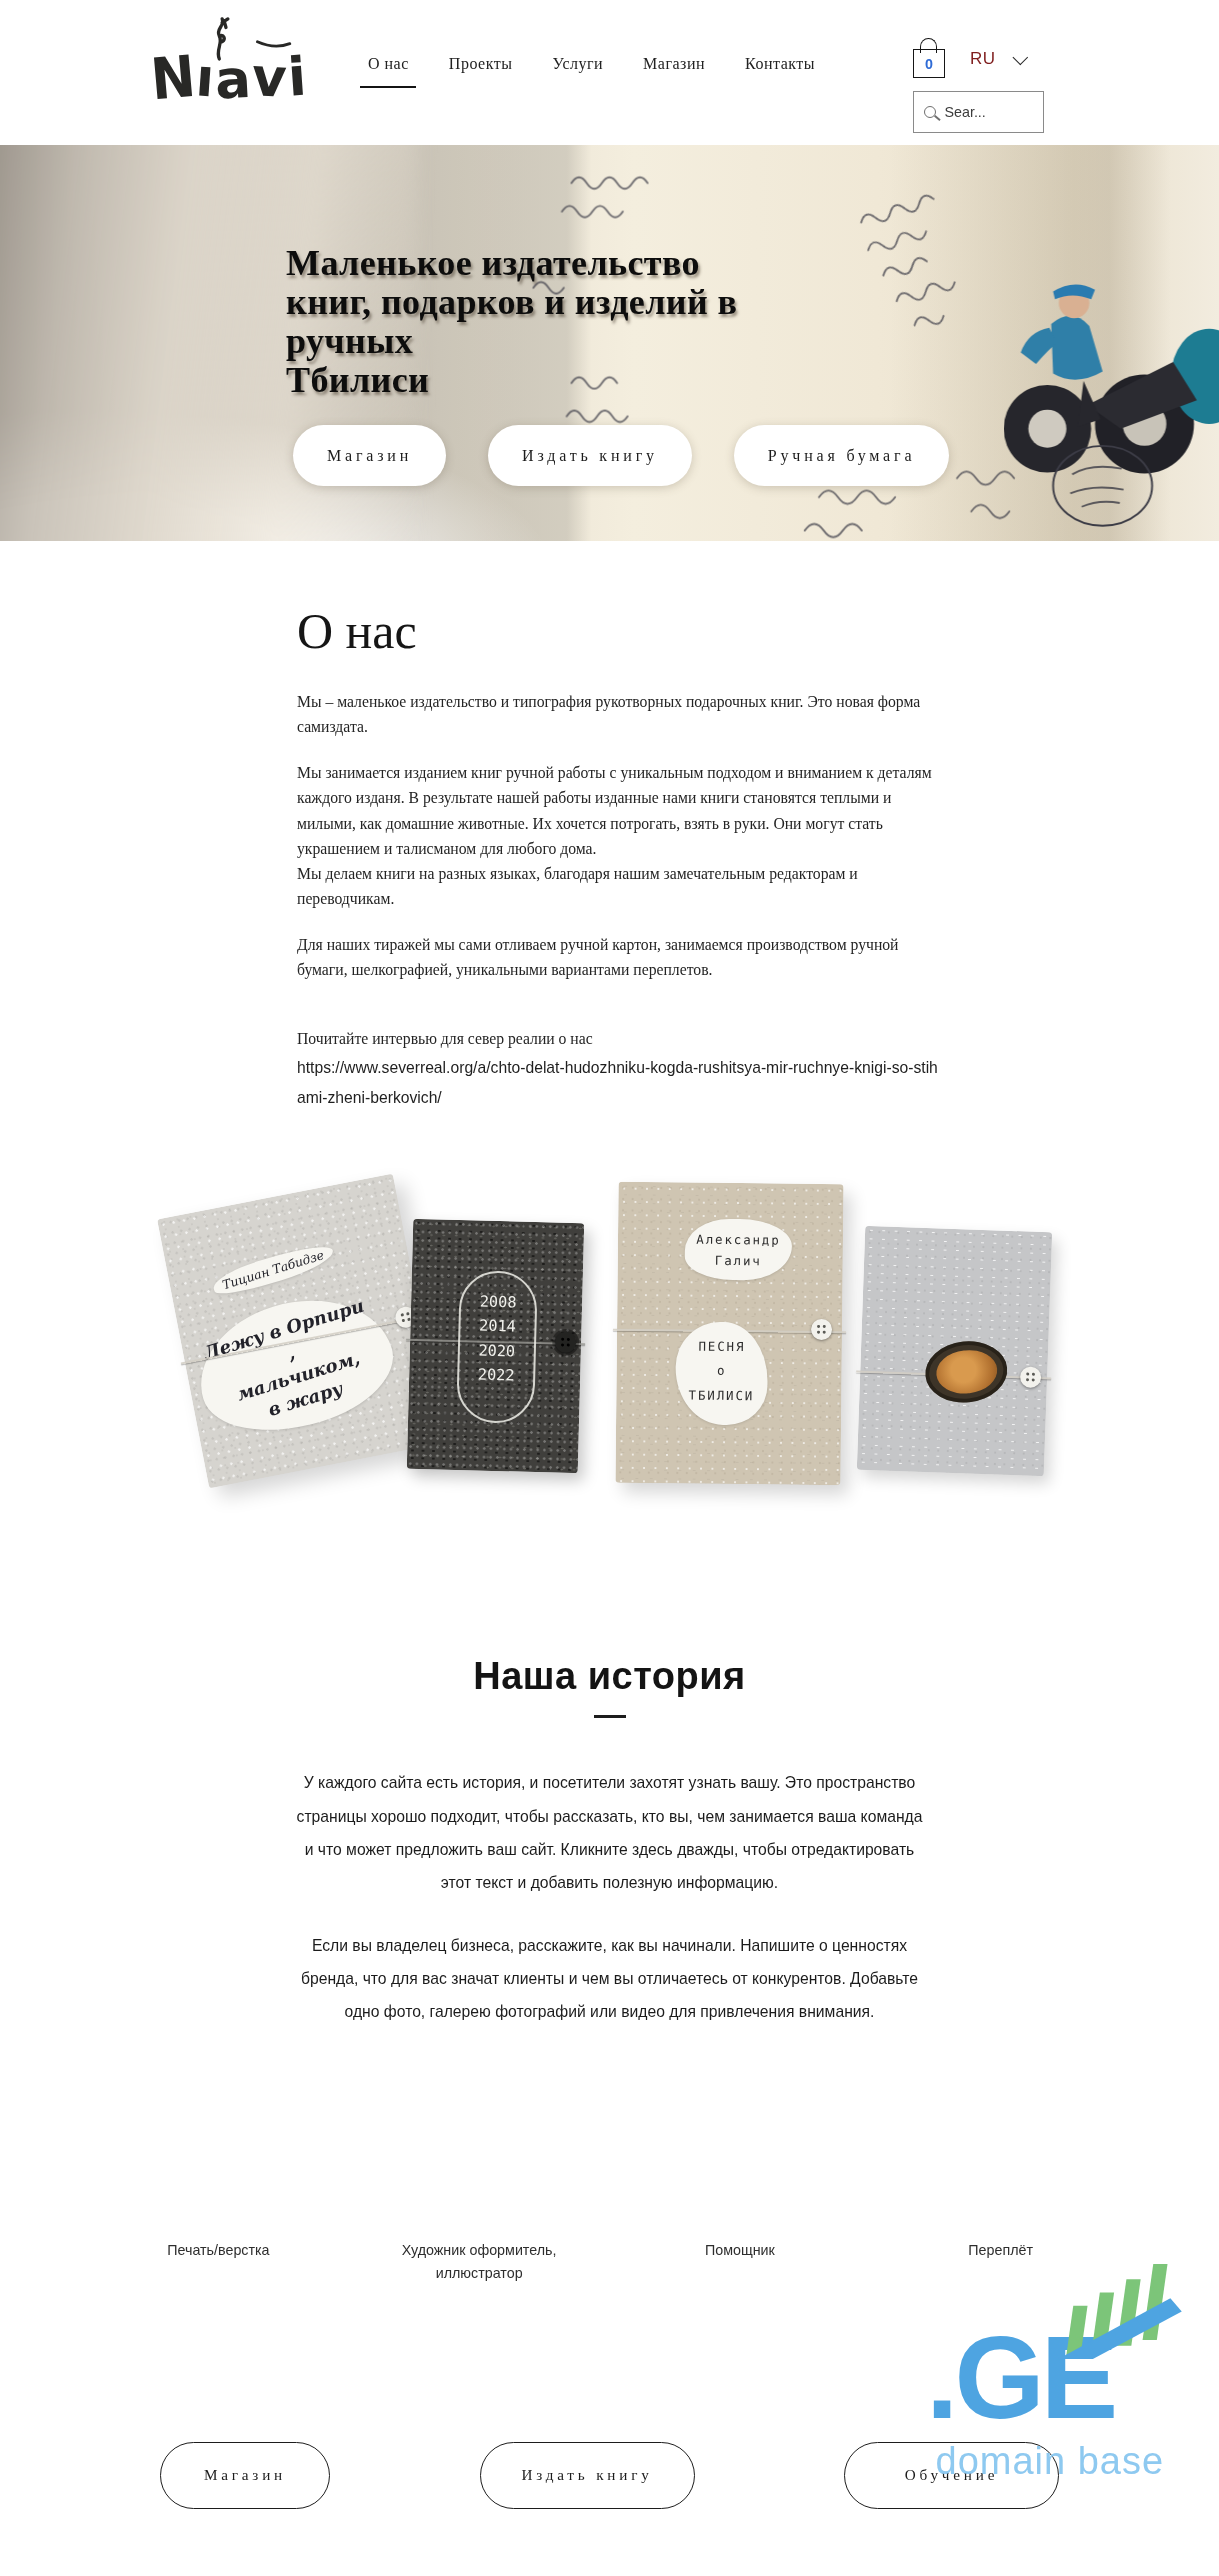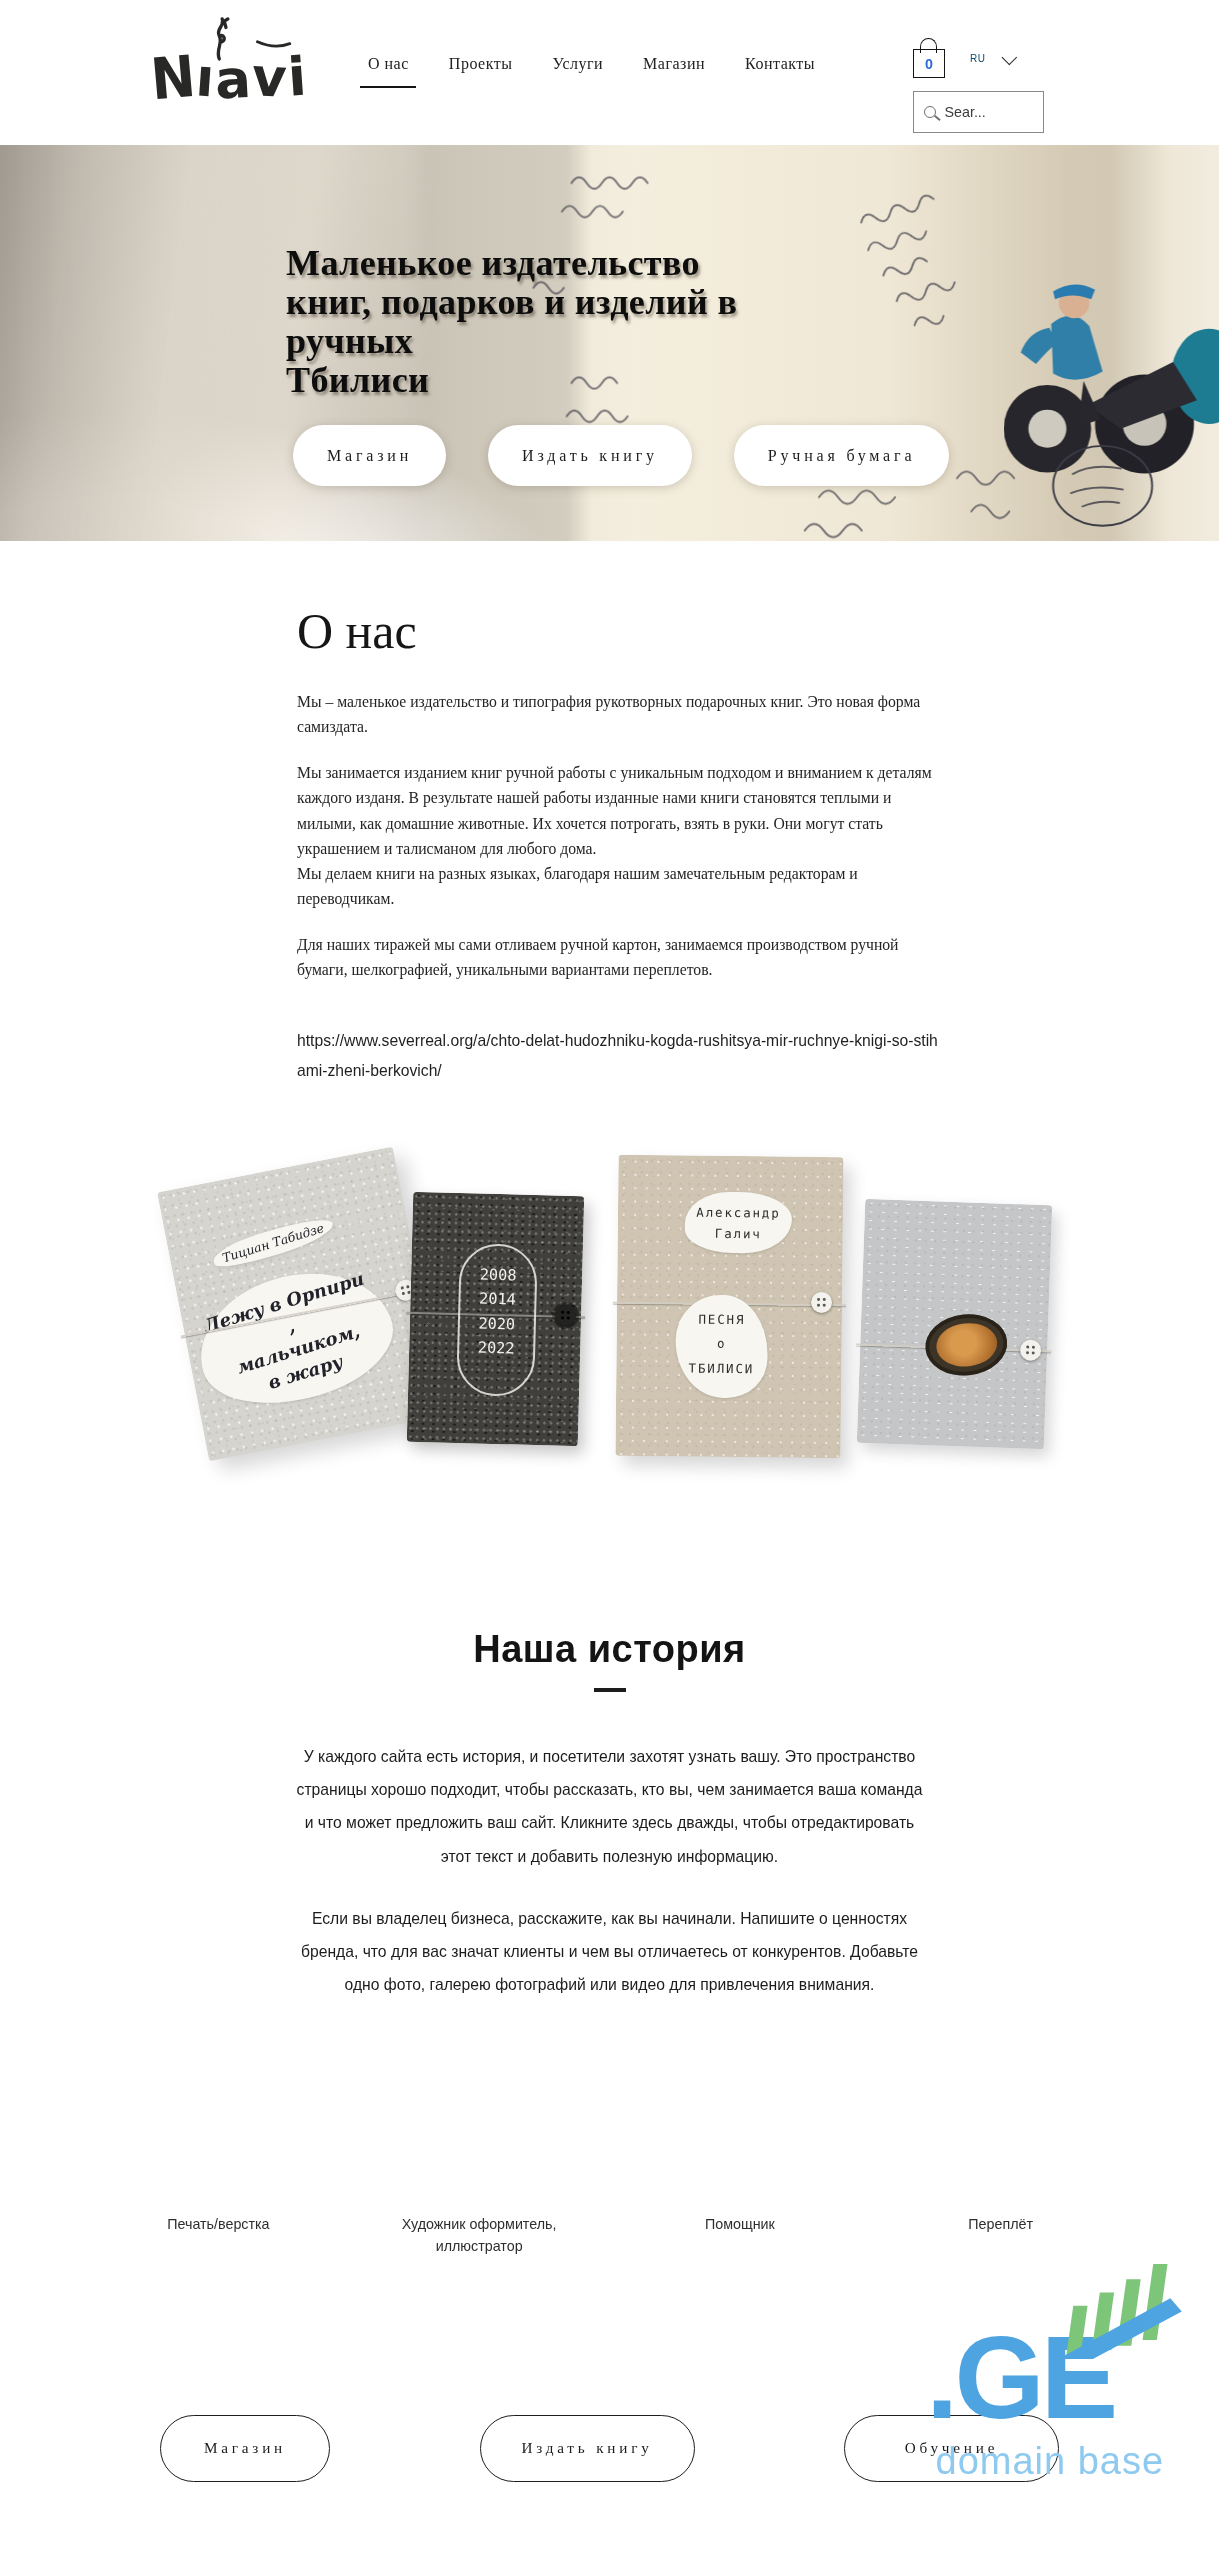--- a/index.html
+++ b/index.html
@@ -22,21 +22,21 @@
   .main-nav { position:absolute; left:368px; top:55px; display:flex; gap:40px; }
   .nav-item { font-size:16px; color:#222; text-decoration:none; letter-spacing:0.5px; position:relative; cursor:pointer; white-space:nowrap; }
   .nav-item.active::after { content:""; position:absolute; left:-7.6px; right:-7.6px; bottom:-15.2px; height:1.9px; background:#141414; }
 
   .cart-row { position:absolute; left:913px; top:36px; display:flex; align-items:center; gap:23px; }
   .cart { position:relative; width:34px; height:42px; cursor:pointer; }
   .cart-bag { position:absolute; left:0; bottom:0; width:32px; height:29px; border:1.9px solid #161616; background:#fff; display:flex; align-items:center; justify-content:center; }
   .cart-bag::before { content:""; position:absolute; top:-12.4px; left:5.7px; width:15.2px; height:14.3px; border:1.9px solid #161616; border-bottom:none; border-radius:8.6px 8.6px 0 0; }
   .cart-count { font-family:"Liberation Sans", sans-serif; font-size:14.3px; font-weight:bold; color:#2e6bd6; }
   .lang { display:flex; align-items:center; gap:17px; cursor:pointer; margin-top:3.8px; }
-  .lang-code { font-family:"Liberation Sans", sans-serif; font-size:10px; color:#0c4a6e; letter-spacing:0.5px; }
+  .lang-code { font-family:"Liberation Sans", sans-serif; font-size:17px; color:#7f1d1d; letter-spacing:0.5px; }
   .chevron { width:10.5px; height:10.5px; border-right:1.9px solid #2a2a2a; border-bottom:1.9px solid #2a2a2a; transform:rotate(45deg) translateY(-2.9px); }
 
   .search-box { position:absolute; left:913px; top:91px; width:131px; height:42px; border:1px solid #8a8a8a; background:#fff; display:flex; align-items:center; padding:0 9.5px; gap:8.6px; }
   .mag { width:12.4px; height:12.4px; border:1.5px solid #6f6f6f; border-radius:50%; position:relative; flex:none; }
   .mag::after { content:""; position:absolute; width:6.7px; height:1.6px; background:#6f6f6f; right:-5.7px; bottom:-1.9px; transform:rotate(40deg); }
   .search-box input { border:none; outline:none; width:100%; font-family:"Liberation Sans", sans-serif; font-size:14.3px; color:#333; }
   .search-box input::placeholder { color:#3c3c3c; }
 
   
   .hero { position:relative; height:396px; overflow:hidden; background:#c4b5fd; }
@@ -225,20 +225,21 @@
     </div>
   </section>
 
   <section class="about">
     <h2>О нас</h2>
     <p>Мы – маленькое издательство и типография рукотворных подарочных книг. Это новая форма самиздата.</p>
     <p>Мы занимается изданием книг ручной работы с уникальным подходом и вниманием к деталям каждого изданя. В результате нашей работы изданные нами книги становятся теплыми и милыми, как домашние животные. Их хочется потрогать, взять в руки. Они могут стать украшением и талисманом для любого дома.
 Мы делаем книги на разных языках, благодаря нашим замечательным редакторам и переводчикам.</p>
     <p>Для наших тиражей мы сами отливаем ручной картон, занимаемся производством ручной бумаги, шелкографией, уникальными вариантами переплетов.</p>
     <div class="interview">
+      <div class="interview-intro">Почитайте интервью для север реалии о нас</div>
       <a class="interview-link">https://www.severreal.org/a/chto-delat-hudozhniku-kogda-rushitsya-mir-ruchnye-knigi-so-stihami-zheni-berkovich/</a>
     </div>
   </section>
 
   <figure class="books">
     <div class="book book1 paper-light">
       <div class="patch hand b1-author">Тициан Табидзе</div>
       <div class="patch hand b1-title">Лежу в Орпири ,
 мальчиком,
 в жару</div>

